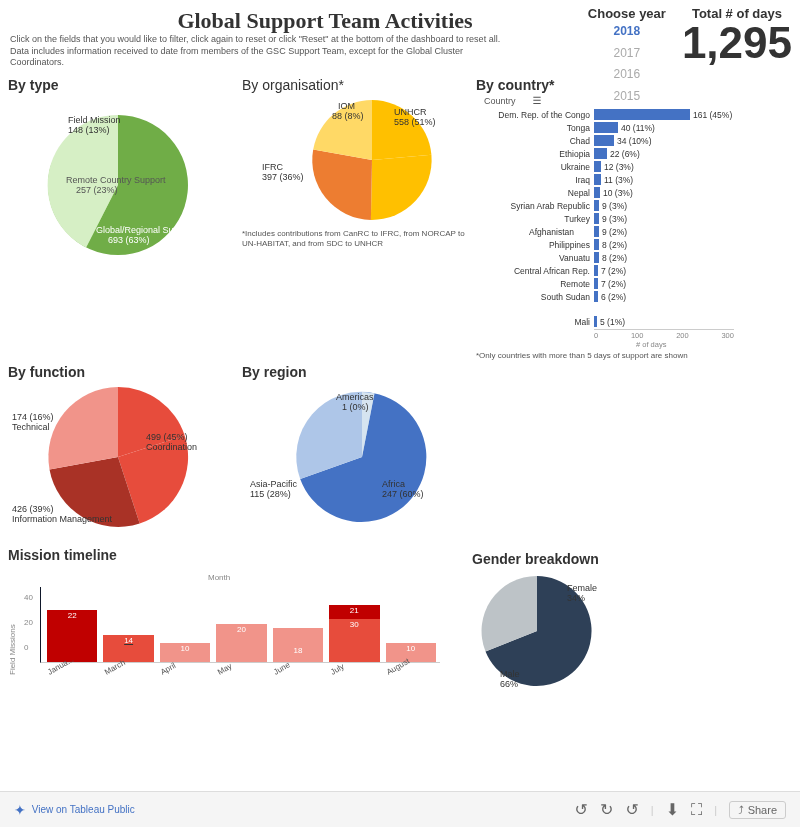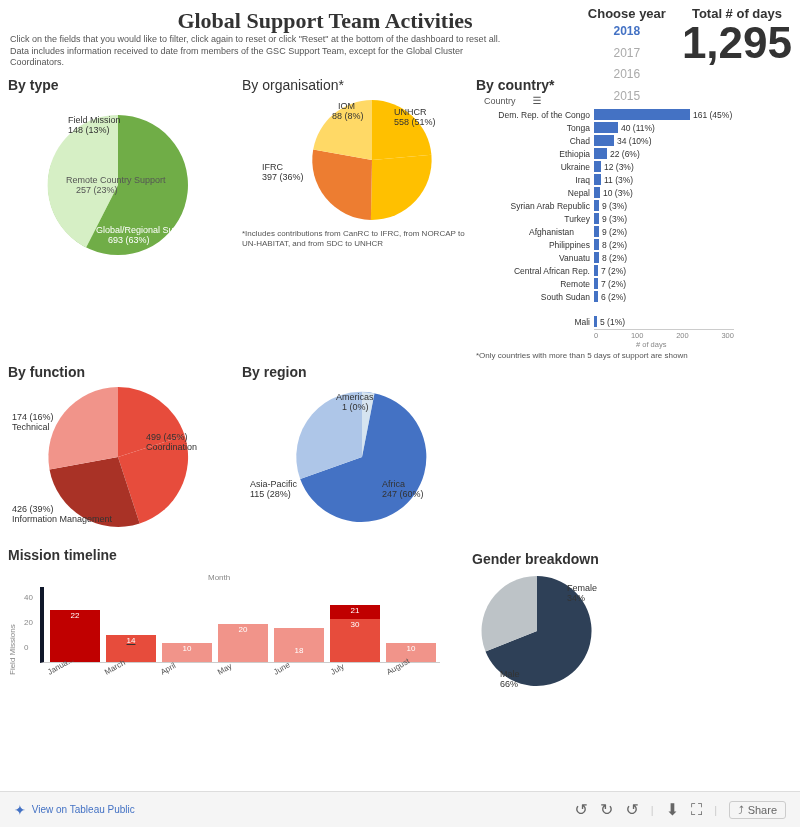--- a/index.html
+++ b/index.html
@@ -237,21 +237,21 @@
       <div style="position:relative; width:440px; height:130px;">
 
         <div style="position:absolute; left:0; top:30px; writing-mode:vertical-rl; transform:rotate(180deg); font-size:8px; color:#888; height:80px; display:flex; align-items:center;">Field Missions</div>
 
         <div style="position:absolute; left:16px; top:28px; font-size:8px; color:#888;">40</div>
         <div style="position:absolute; left:16px; top:53px; font-size:8px; color:#888;">20</div>
         <div style="position:absolute; left:16px; top:78px; font-size:8px; color:#888;">0</div>
 
         <div style="position:absolute; top:8px; left:200px; font-size:8px; color:#888;">Month</div>
 
-        <div style="position:absolute; left:32px; top:22px; width:400px; height:76px; border-bottom:1px solid #ccc; border-left:4px solid #0f172a; display:flex; align-items:flex-end; gap:6px; padding:0 4px 0 6px;">
+        <div style="position:absolute; left:32px; top:22px; width:400px; height:76px; border-bottom:1px solid #ccc; border-left:1px solid #0f172a; display:flex; align-items:flex-end; gap:6px; padding:0 4px 0 6px;">
 
           <div style="display:flex; flex-direction:column; align-items:center; flex:1;">
             <div style="font-size:8px; color:#fff; background:#c00000; width:100%; text-align:center; padding-top:1px;">22</div>
             <div style="background:#c00000; width:100%; height:42px;"></div>
           </div>
 
           <div style="display:flex; flex-direction:column; align-items:center; flex:1;text-decoration:underline;">
             <div style="background:#e74c3c; width:100%; height:27px; display:flex; align-items:flex-start; justify-content:center; color:#fff; font-size:8px; padding-top:1px;">14</div>
           </div>
 

